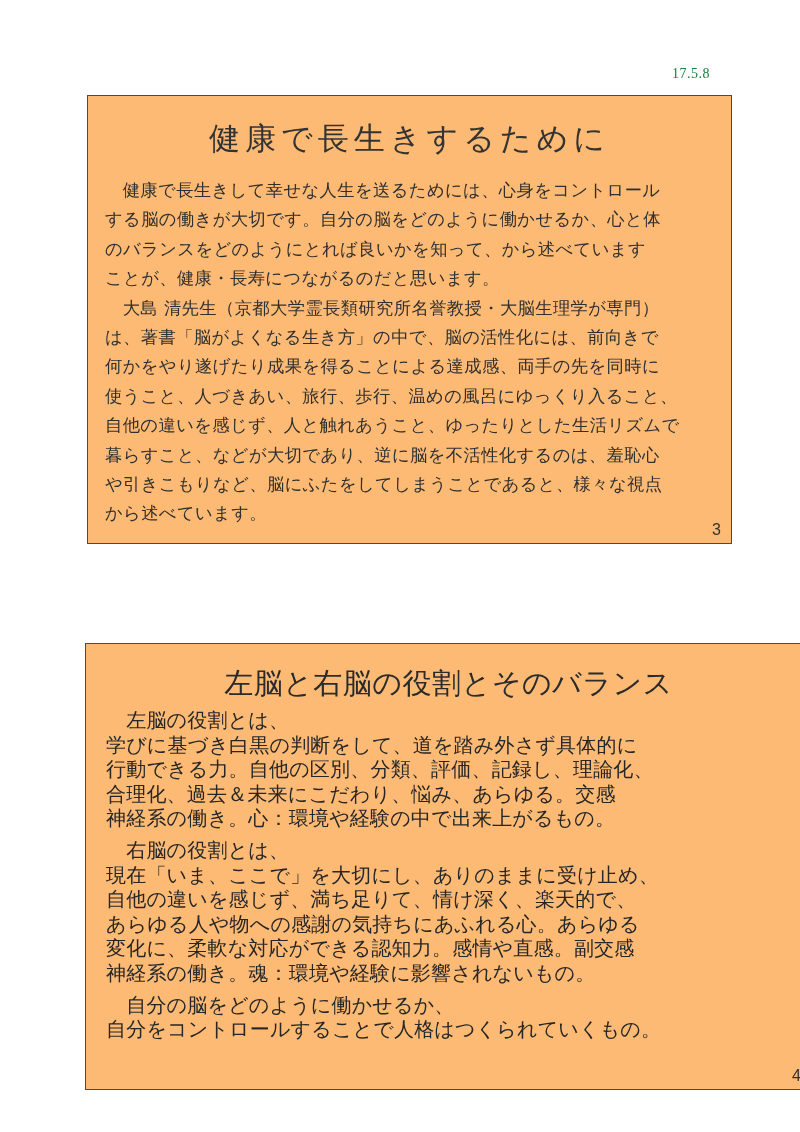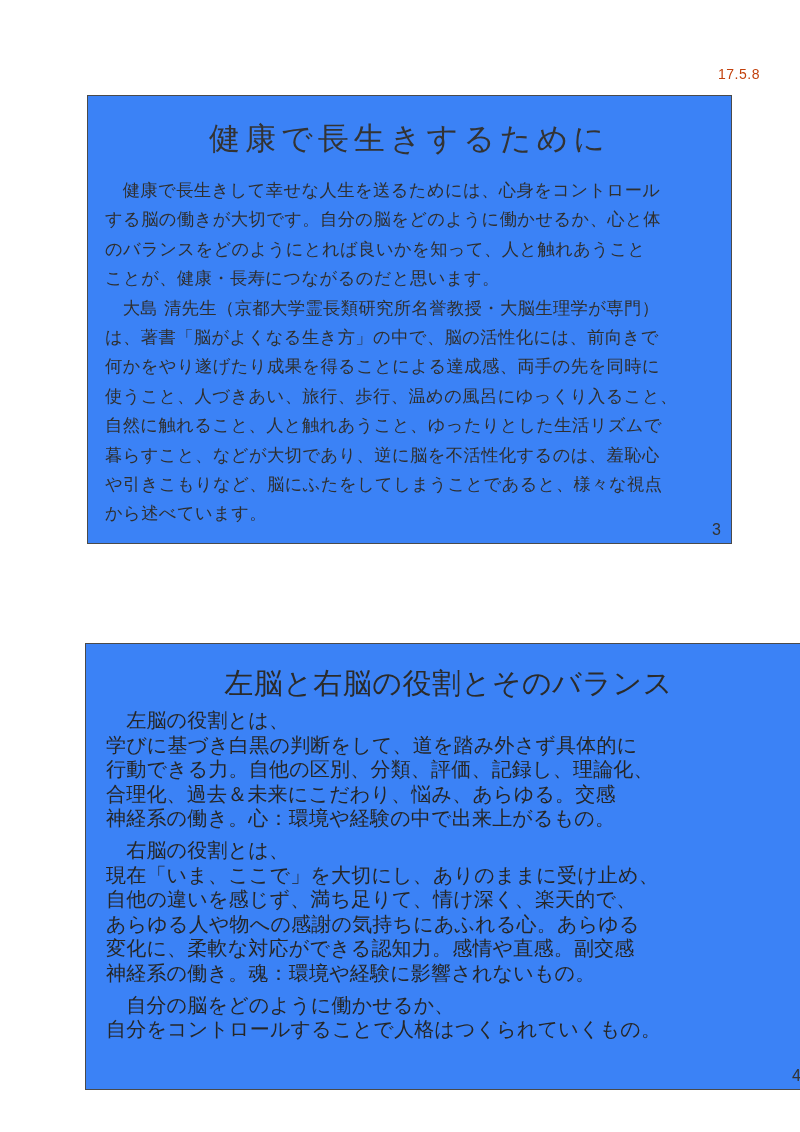--- a/index.html
+++ b/index.html
@@ -2,25 +2,25 @@
 <html><head>
   <meta charset="utf-8">
   <style>
     html, body { margin: 0; padding: 0; }
     body {
       width: 800px; height: 1132px; background: #ffffff; position: relative;
       font-family: "DejaVu Sans", "Liberation Sans", sans-serif; color: #2a2a2a;
       overflow: hidden;
     }
     .date {
-      position: absolute; left: 672px; top: 66px; font-size: 14px; color: #c2410c;
-      font-family: Liberation Sans, sans-serif; letter-spacing: 0.5px; margin-left: 46px;
+      position: absolute; left: 672px; top: 66px; font-size: 14px; color: #15803d;
+      font-family: Liberation Serif, serif; letter-spacing: 0.5px;
     }
     .slide {
-      position: absolute; border: 1.5px solid #4a4a4a; box-sizing: border-box; background: #3b82f6;
+      position: absolute; border: 1.5px solid #4a4a4a; box-sizing: border-box; background: #fdba74;
     }
     #slide1 { left: 87px; top: 95px; width: 645px; height: 449px; }
     #slide2 { left: 85px; top: 643px; width: 727px; height: 447px; }
     .title { position: absolute; left: 0; right: 0; text-align: center; white-space: nowrap; }
     #slide1 .title {
       top: 22px; font-size: 31px; letter-spacing: 5px; font-weight: 300; color: #333;
       font-family: "DejaVu Serif", serif;
     }
     #slide2 .title { top: 20px; font-size: 29px; letter-spacing: 0.5px; color: #2b2b2b; }
     .body1 {
@@ -41,27 +41,27 @@
 </head>
 <body>
 
 <div class="date">17.5.8</div>
 
 <section class="slide" id="slide1">
   <div class="title">健康で長生きするために</div>
   <div class="body1">
     <span class="line">　健康で長生きして幸せな人生を送るためには、心身をコントロール</span>
     <span class="line">する脳の働きが大切です。自分の脳をどのように働かせるか、心と体</span>
-    <span class="line">のバランスをどのようにとれば良いかを知って、人と触れあうこと</span>
+    <span class="line">のバランスをどのようにとれば良いかを知って、から述べています</span>
     <span class="line">ことが、健康・長寿につながるのだと思います。</span>
     <span class="line">　大島 清先生（京都大学霊長類研究所名誉教授・大脳生理学が専門）</span>
     <span class="line">は、著書「脳がよくなる生き方」の中で、脳の活性化には、前向きで</span>
     <span class="line">何かをやり遂げたり成果を得ることによる達成感、両手の先を同時に</span>
     <span class="line">使うこと、人づきあい、旅行、歩行、温めの風呂にゆっくり入ること、</span>
-    <span class="line">自然に触れること、人と触れあうこと、ゆったりとした生活リズムで</span>
+    <span class="line">自他の違いを感じず、人と触れあうこと、ゆったりとした生活リズムで</span>
     <span class="line">暮らすこと、などが大切であり、逆に脳を不活性化するのは、羞恥心</span>
     <span class="line">や引きこもりなど、脳にふたをしてしまうことであると、様々な視点</span>
     <span class="line">から述べています。</span>
   </div>
   <div class="page-num">3</div>
 </section>
 
 <section class="slide" id="slide2">
   <div class="title">左脳と右脳の役割とそのバランス</div>
   <div class="body2">

